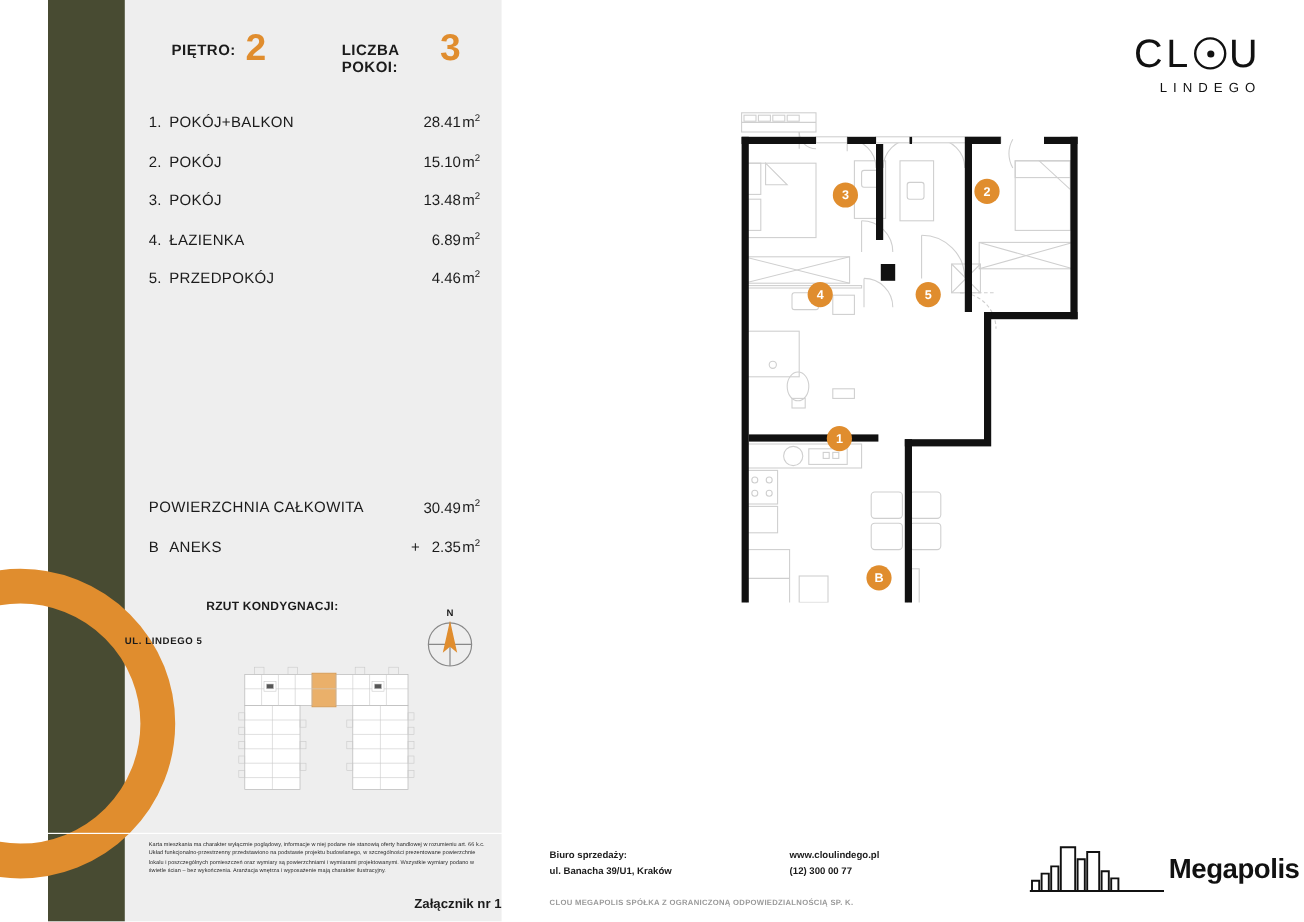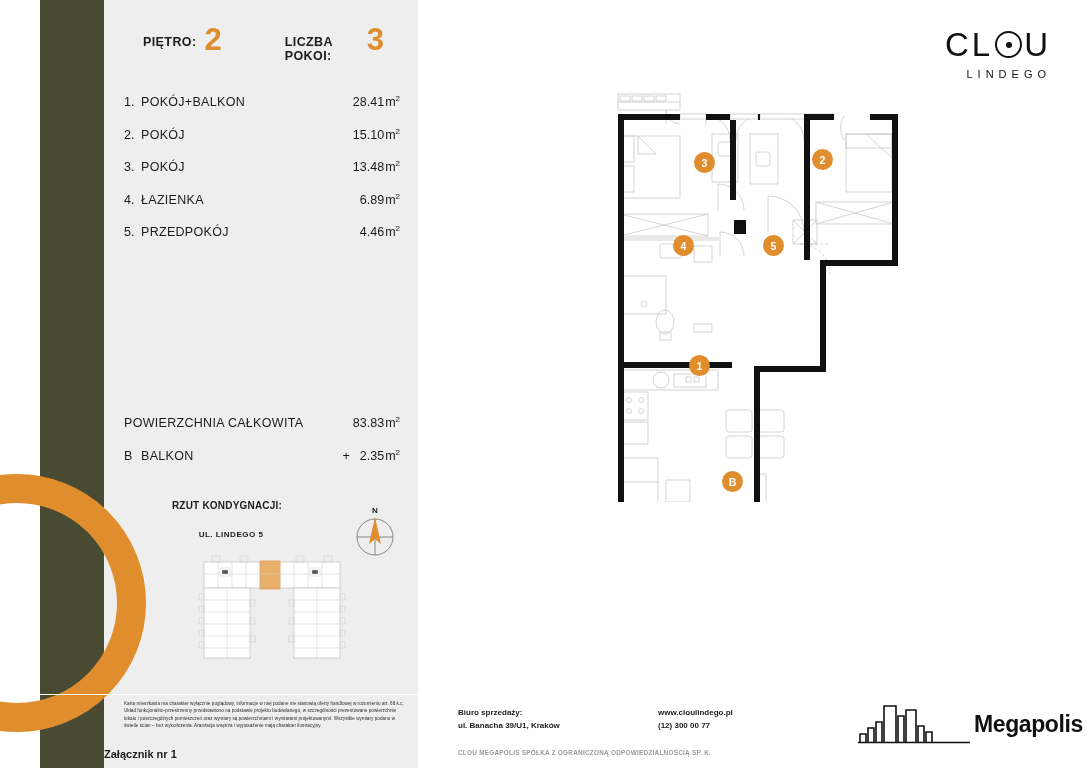--- a/index.html
+++ b/index.html
@@ -106,21 +106,21 @@
 
   
   .rzut-title {
     position: absolute; left: 104px; top: 500px; width: 314px;
     text-align: center; z-index: 5;
     font-size: 10px; font-weight: bold; color: #1b1b1b; letter-spacing: 0.2px;
     padding-right: 68px;
   }
   .rzut-sub {
     position: absolute; left: 104px; top: 530px; width: 314px;
-    text-align: center; z-index: 5;
+    text-align: left; z-index: 5;
     font-size: 8px; font-weight: bold; color: #1b1b1b; letter-spacing: 0.5px;
     padding-right: 60px;
   }
   .compass {
     position: absolute; left: 350px; top: 504px; z-index: 5;
     width: 50px; height: 56px;
   }
   .mini-plan {
     position: absolute; left: 196px; top: 552px; z-index: 5;
     width: 152px; height: 110px;
@@ -129,21 +129,21 @@
   
   .disclaimer {
     position: absolute; left: 124px; top: 700px; width: 282px;
     z-index: 5;
     font-size: 4.6px; line-height: 1.62; color: #2a2a2a;
     letter-spacing: 0.05px;
     text-align: left;
   }
   .zalacznik {
     position: absolute; left: 104px; top: 748px; width: 314px;
-    text-align: left; z-index: 5;
+    text-align: right; z-index: 5;
     font-size: 11px; font-weight: bold; color: #1b1b1b;
   }
 
   
   .clou {
     position: absolute; right: 36px; top: 28px; z-index: 5;
     text-align: right;
   }
   .clou-word {
     font-size: 33px; font-weight: normal; color: #111; letter-spacing: 3px;
@@ -252,24 +252,24 @@
     <div class="room-row">
       <span class="room-no">5.</span>
       <span class="room-name">PRZEDPOKÓJ</span>
       <span class="room-area"><span>4.46</span><span class="unit">m<sup>2</sup></span></span>
     </div>
   </div>
 
   <div class="totals">
     <div class="tot-row">
       <span class="tot-label">POWIERZCHNIA CAŁKOWITA</span>
-      <span class="tot-value"><span>83.83</span><span class="unit">m<sup>2</sup></span></span>
+      <span class="tot-value"><span>30.49</span><span class="unit">m<sup>2</sup></span></span>
     </div>
     <div class="tot-row">
-      <span class="tot-label"><span class="b-mark">B</span><span>BALKON</span></span>
+      <span class="tot-label"><span class="b-mark">B</span><span>ANEKS</span></span>
       <span class="tot-value"><span class="plus">+</span><span>2.35</span><span class="unit">m<sup>2</sup></span></span>
     </div>
   </div>
 
   <div class="rzut-title">RZUT KONDYGNACJI:</div>
   <div class="rzut-sub">UL. LINDEGO 5</div>
 
   <div class="compass">
     <svg viewBox="0 0 50 56" width="50" height="56">
       <text x="25" y="9" font-size="8" font-family="Liberation Sans, sans-serif" font-weight="bold" fill="#1b1b1b" text-anchor="middle">N</text>

